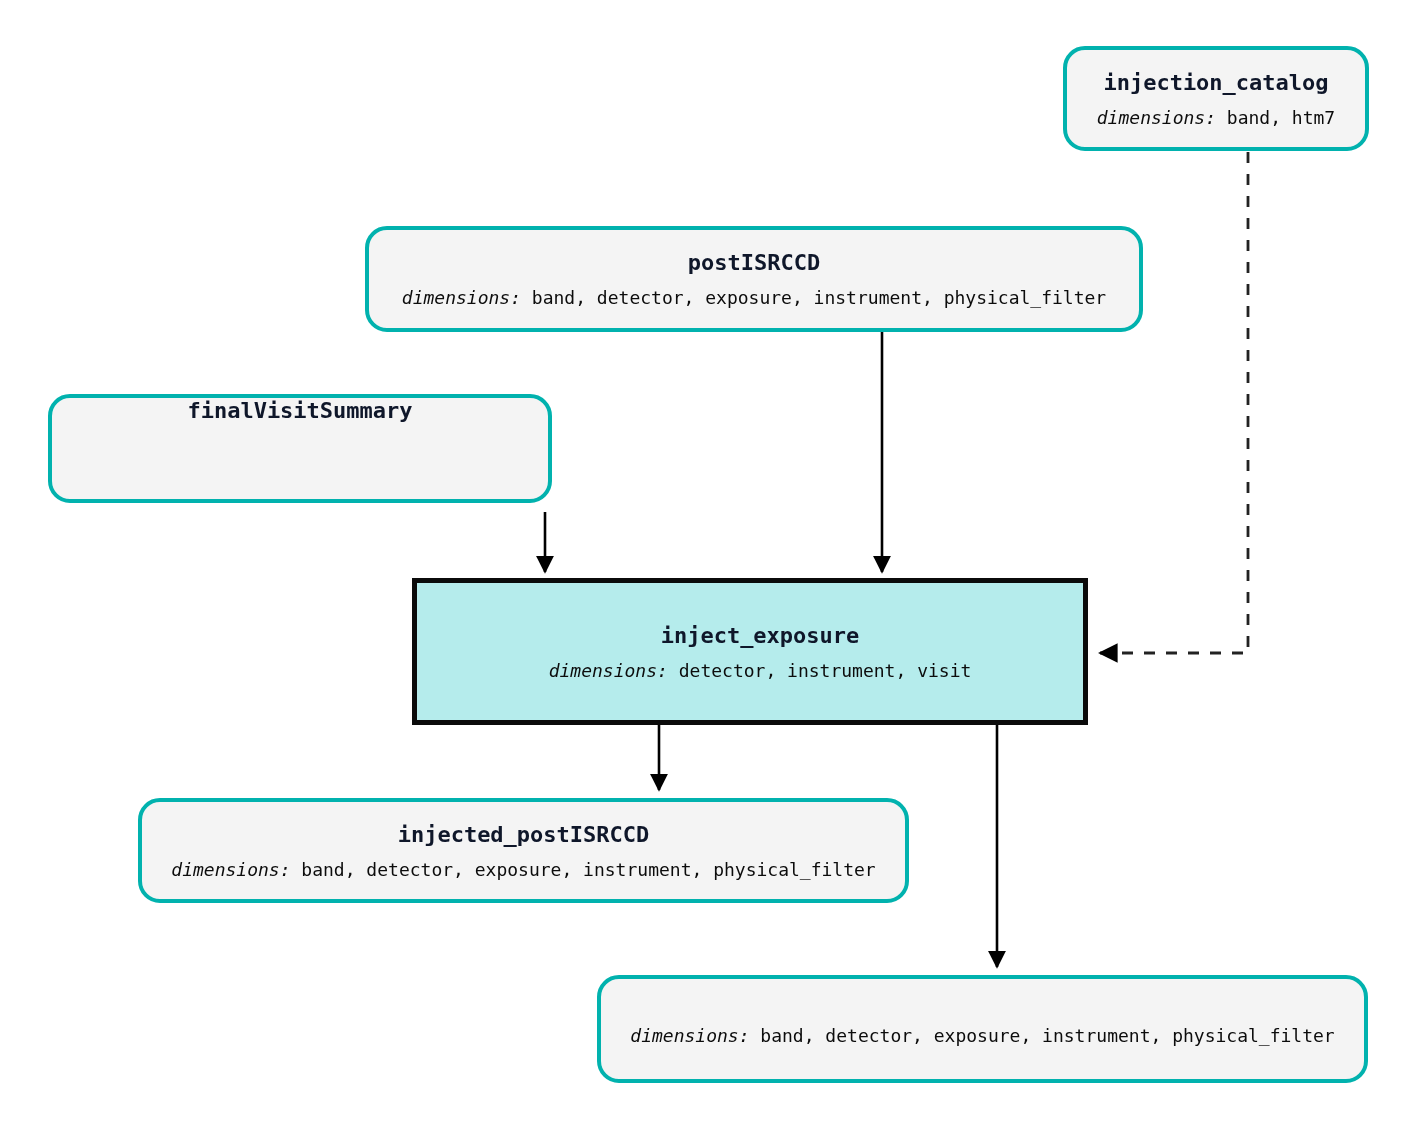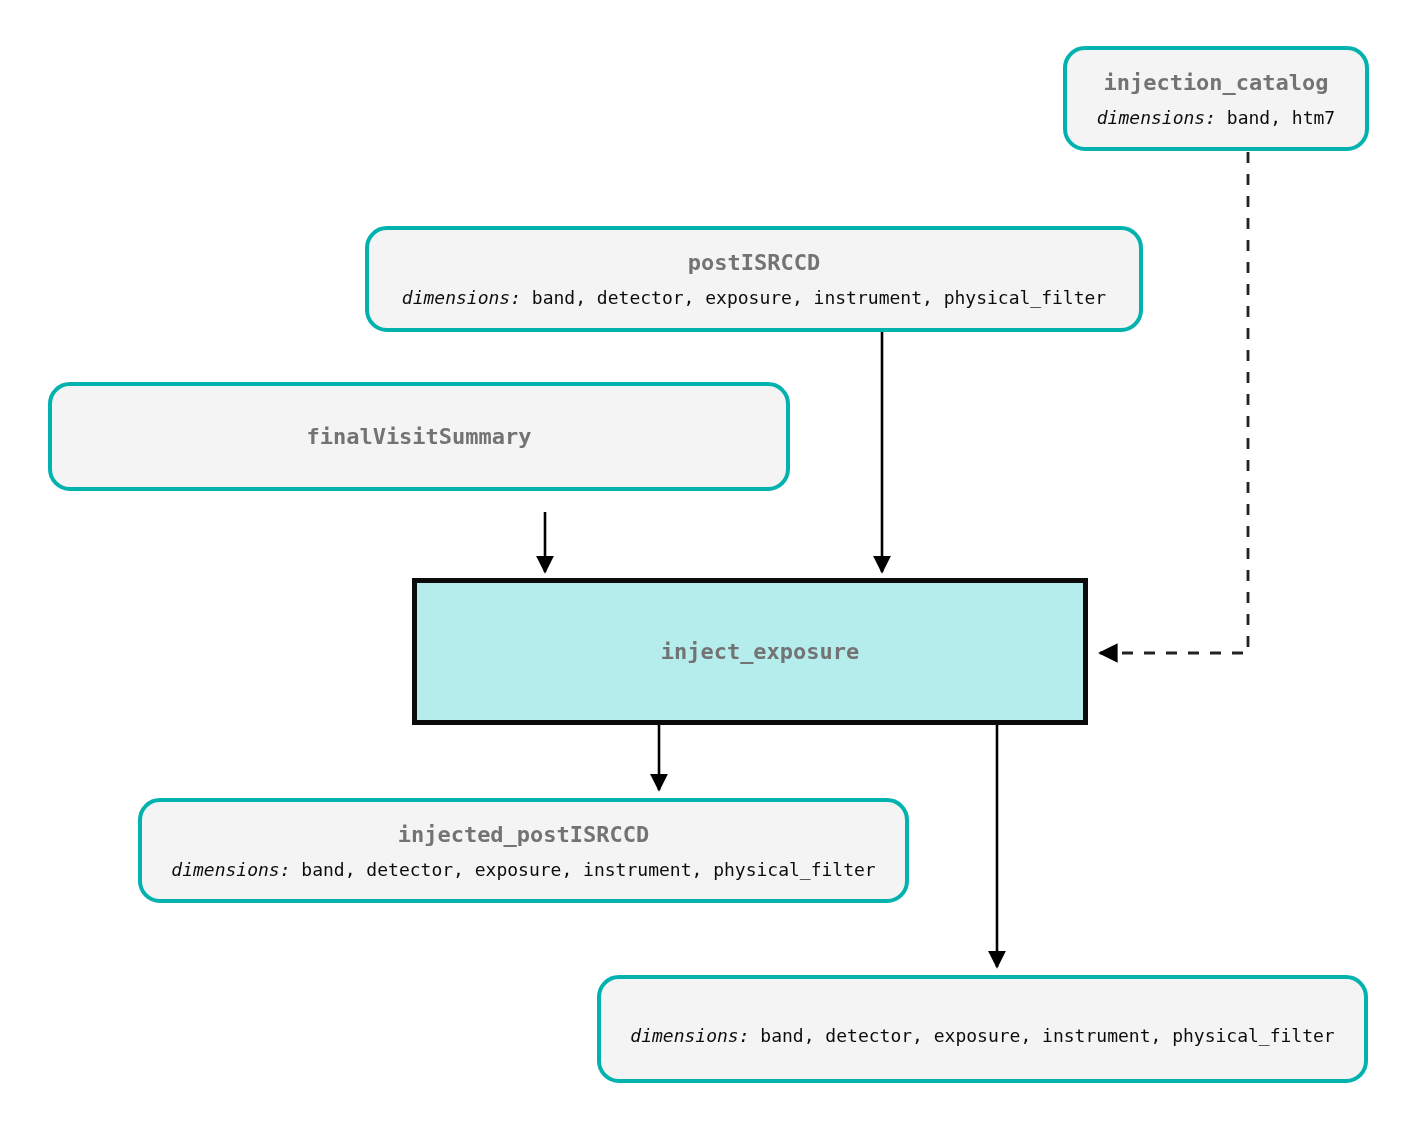--- a/index.html
+++ b/index.html
@@ -47,21 +47,21 @@
     background: #b5ecec;
     border: 5px solid #0b0b0b;
     border-radius: 0;
     padding-left: 20px;
   }
 
   .node-title {
     font-family: "DejaVu Sans Mono", monospace;
     font-weight: bold;
     font-size: 22px;
-    color: #737373;
+    color: #0f172a;
     letter-spacing: 0px;
     white-space: nowrap;
     text-align: center;
   }
   .node-subtitle {
     font-family: "DejaVu Sans Mono", monospace;
     font-weight: normal;
     font-size: 18px;
     color: #0c0c0c;
     white-space: nowrap;
@@ -116,26 +116,30 @@
   </div>
 
   <div class="node dataset" style="left:365px; top:226px; width:778px; height:106px;">
     <div class="node-title">postISRCCD</div>
     <div class="node-dims">
       <span class="dims-label">dimensions: </span>
       <span>band, detector, exposure, instrument, physical_filter</span>
     </div>
   </div>
 
-  <div class="node dataset" style="left:48px; top:382px; width:742px; height:109px;">
+  <div class="node dataset" style="left:48px; top:394px; width:504px; height:109px;justify-content:space-between;">
     <div class="node-title">finalVisitSummary</div>
   </div>
 
   <div class="node task" style="left:412px; top:578px; width:676px; height:147px;">
     <div class="node-title">inject_exposure</div>
+    <div class="node-dims">
+      <span class="dims-label">dimensions: </span>
+      <span>detector, instrument, visit</span>
+    </div>
   </div>
 
   <div class="node dataset" style="left:138px; top:798px; width:771px; height:105px;">
     <div class="node-title">injected_postISRCCD</div>
     <div class="node-dims">
       <span class="dims-label">dimensions: </span>
       <span>band, detector, exposure, instrument, physical_filter</span>
     </div>
   </div>
 

